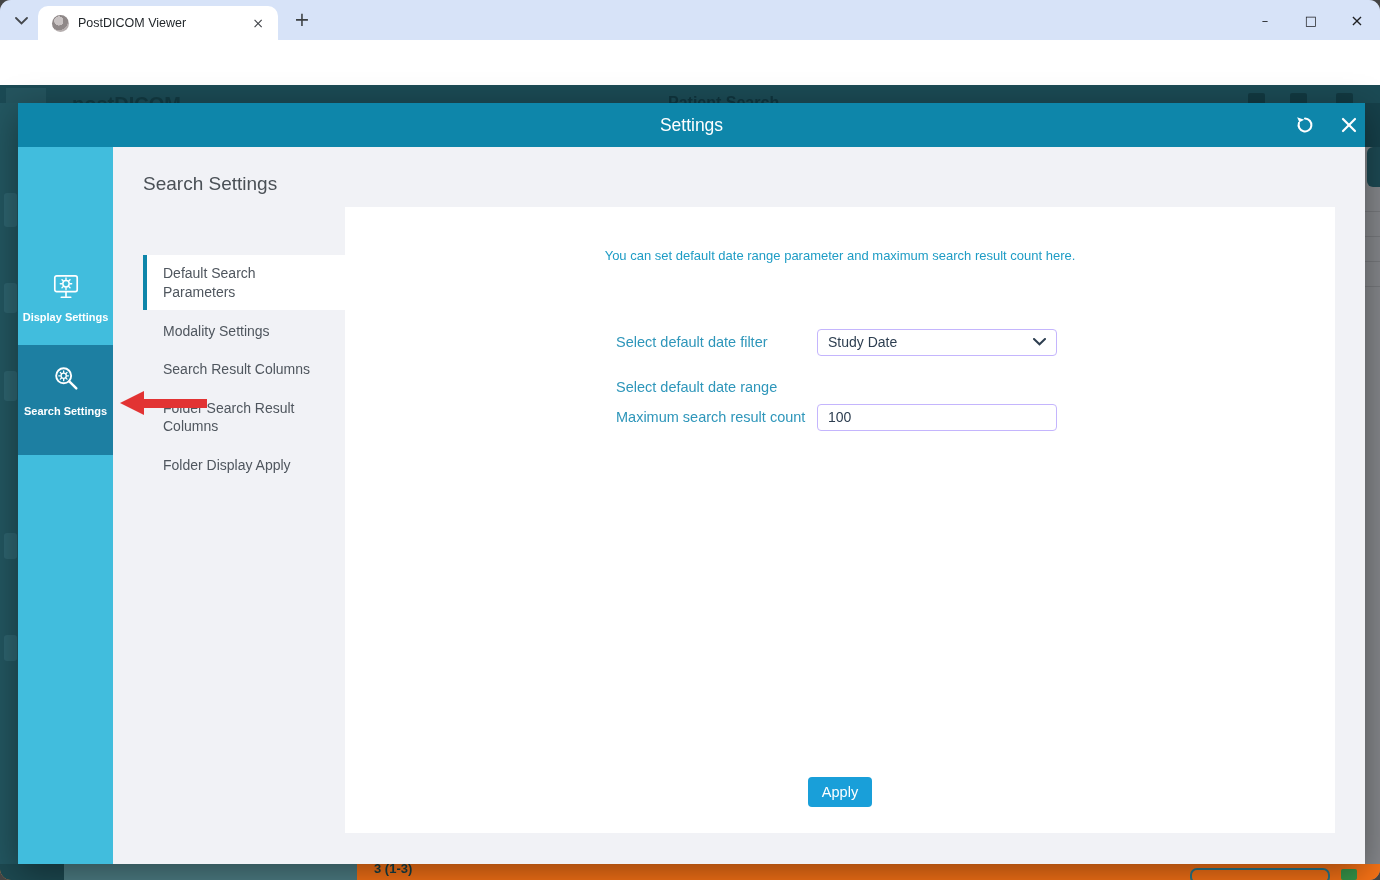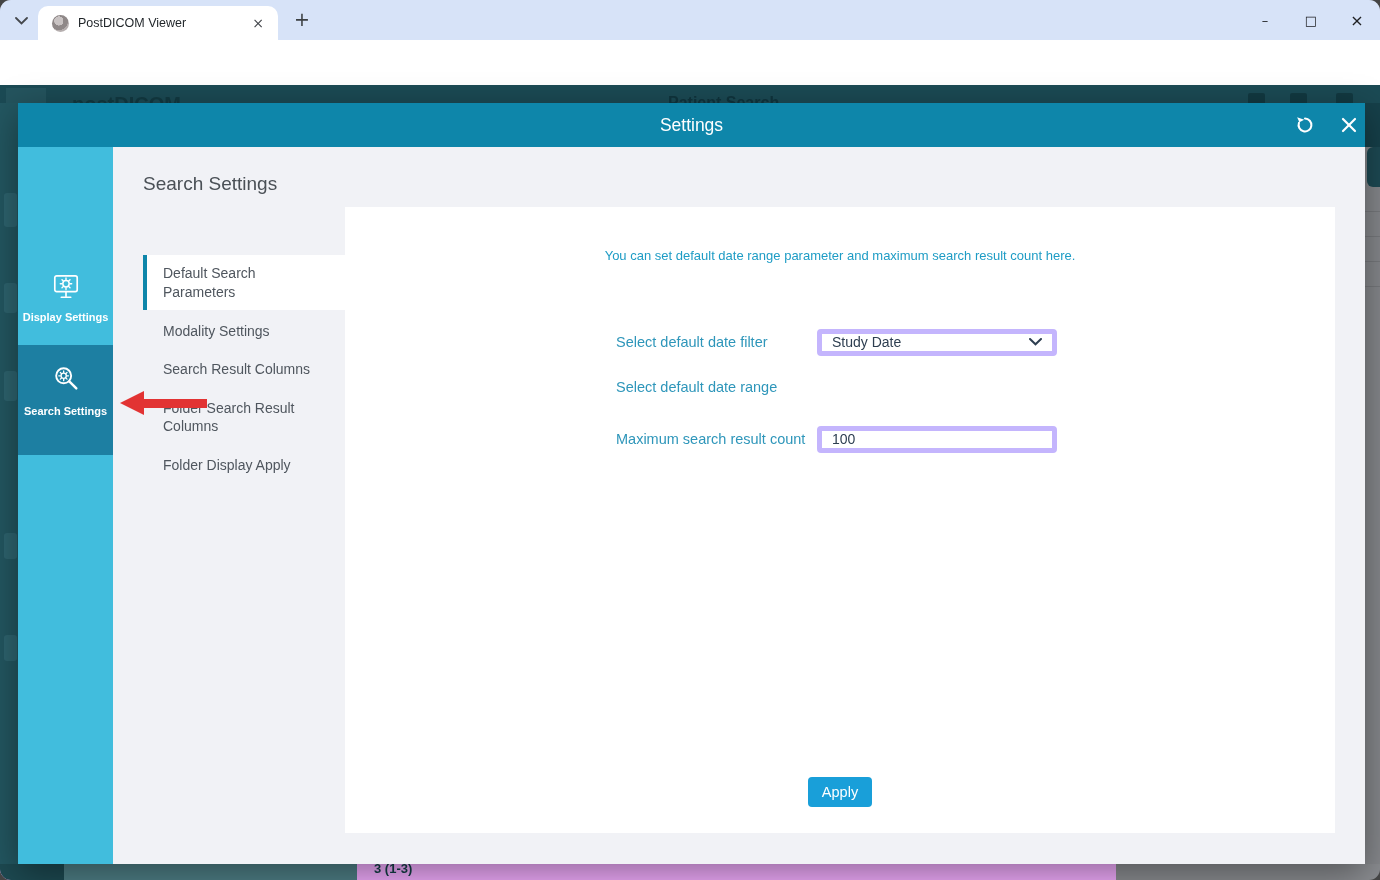--- a/index.html
+++ b/index.html
@@ -44,21 +44,21 @@
   .app-logo-block{ position:absolute; left:6px; top:3px; width:40px; height:26px; background:#2c5b65; opacity:.6; }
   .app-logo-text{ position:absolute; left:72px; top:8px; font-size:20px; font-weight:bold; color:#123941; }
   .app-nav-text{ position:absolute; left:668px; top:9px; font-size:16px; font-weight:bold; color:#10343d; }
   .app-top-ico{ position:absolute; top:8px; width:17px; height:14px; background:#123941; border-radius:2px; }
   .app-left{ position:absolute; left:0; top:103px; width:18px; height:761px; background:#235761; }
   .app-left .blob{ position:absolute; left:4px; width:13px; border-radius:3px; background:#39707c; opacity:.55; }
   .app-right{ position:absolute; left:1365px; top:103px; width:15px; height:761px; background:#86888c; }
   .app-right .top-dark{ position:absolute; left:0; top:0; width:15px; height:44px; background:#16404a; }
   .app-right .panel-dark{ position:absolute; left:2px; top:44px; width:13px; height:40px; background:#1d4a54; border-radius:6px 0 0 6px; }
   .app-right .hline{ position:absolute; left:0; width:15px; height:1px; background:#77797d; }
-  .app-bottom{ position:absolute; left:0; top:864px; width:1116px; height:16px; background:#f0abfc; overflow:hidden; }
+  .app-bottom{ position:absolute; left:0; top:864px; width:1380px; height:16px; background:#f97316; overflow:hidden; }
   .ab-corner{ position:absolute; left:0; top:0; width:64px; height:16px; background:#1d4a52; }
   .ab-teal{ position:absolute; left:64px; top:0; width:293px; height:16px; background:#4e7f86; }
   .ab-count{ position:absolute; left:374px; top:-3px; font-size:13px; font-weight:bold; color:#143f47; }
   .ab-outline{ position:absolute; left:1190px; top:4px; width:140px; height:16px; border:2px solid #2a7a8c; border-radius:7px; }
   .ab-green{ position:absolute; left:1341px; top:5px; width:16px; height:11px; background:#37984b; border-radius:2px; }
 
   
   .modal{ position:absolute; left:18px; top:103px; width:1347px; height:761px; background:#f1f2f6;
     box-shadow:0 10px 34px rgba(0,0,0,.4); }
   .modal-header{ position:absolute; left:0; top:0; width:100%; height:44px;
@@ -81,23 +81,23 @@
   .tab-active{ position:absolute; left:125px; top:152px; width:202px; height:55px; background:#fff;
     border-left:4px solid var(--modal-header, #0e86aa); display:flex; align-items:center; padding-left:16px; }
   .tab-active .t{ font-size:14px; color:#4f565e; width:150px; line-height:1.3; }
   .tab-item{ position:absolute; left:145px; font-size:14px; color:#4f565e; line-height:1.3; }
   .ti-modality{ top:219px; } .ti-src{ top:257px; } .ti-folder-src{ top:296px; width:165px; } .ti-folder-disp{ top:353px; }
 
   .content-panel{ position:absolute; left:327px; top:104px; width:990px; height:626px; background:#fff; }
   .info-text{ position:absolute; left:0; top:41px; width:100%; text-align:center; font-size:13px;
     color:var(--accent-text, #1e9cc5); }
   .form-row{ position:absolute; left:0; width:100%; height:36px; display:flex; align-items:center; }
-  .fr-1{ top:117px; } .fr-2{ top:162px; } .fr-3{ top:214px; }
+  .fr-1{ top:117px; } .fr-2{ top:162px; } .fr-3{ top:192px; }
   .form-label{ position:absolute; left:271px; font-size:14.5px; color:#2e96ba; }
-  .form-field{ position:absolute; left:472px; width:240px; height:27px; border:5px solid #c4b5fd;
+  .form-field{ position:absolute; left:472px; width:240px; height:27px; border:1px solid #c4b5fd;
     border-radius:4px; background:#fff; display:flex; align-items:center; padding:0 10px;
     font-size:14px; color:#2d3e50; }
   .form-field.select{ justify-content:space-between; }
   input.form-field{ outline:none; font-family:"Liberation Sans", sans-serif; }
   .apply-btn{ position:absolute; left:50%; transform:translateX(-50%); top:570px; width:64px; height:30px;
     background:var(--apply-button, #199fd9); border:none; border-radius:4px; color:#fff; font-size:14.5px;
     font-family:"Liberation Sans", sans-serif; display:flex; align-items:center; justify-content:center; }
 
   
   .red-arrow{ position:absolute; left:120px; top:391px; width:87px; height:24px; }

